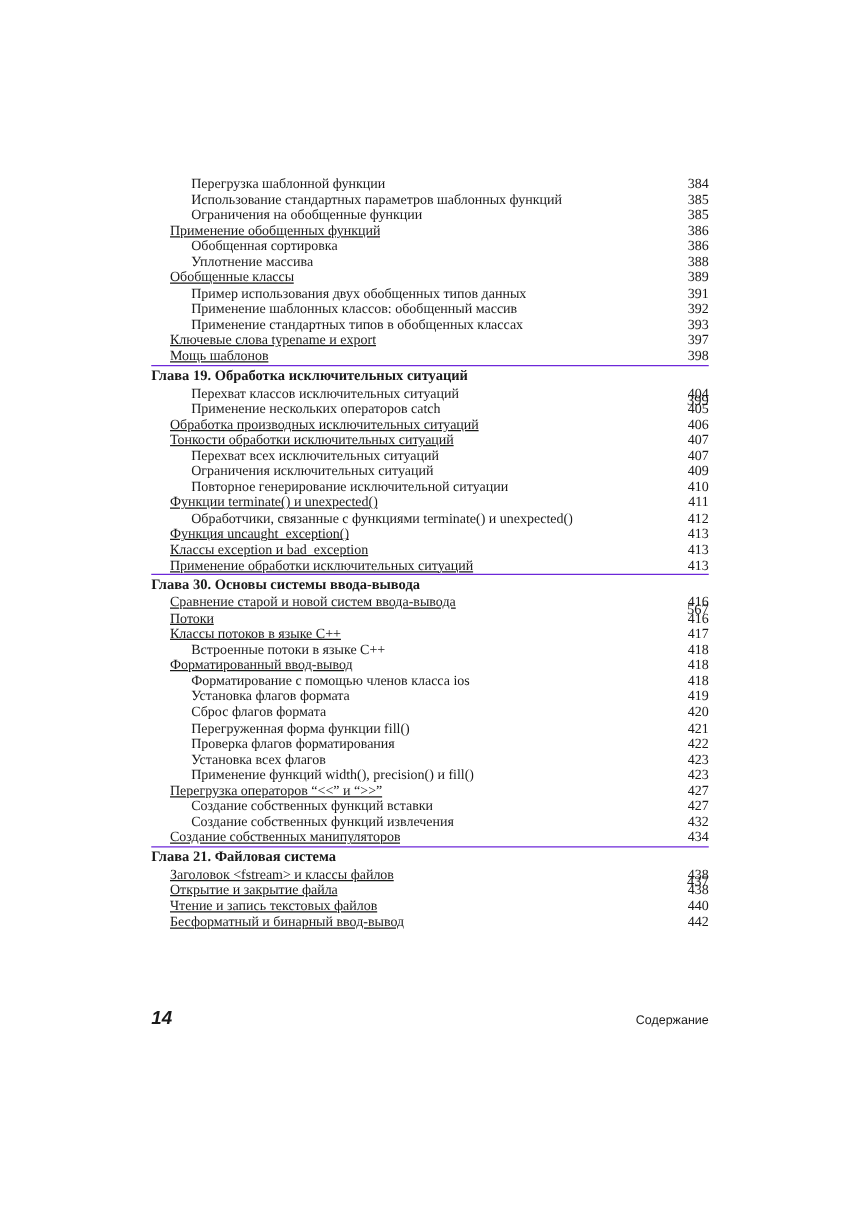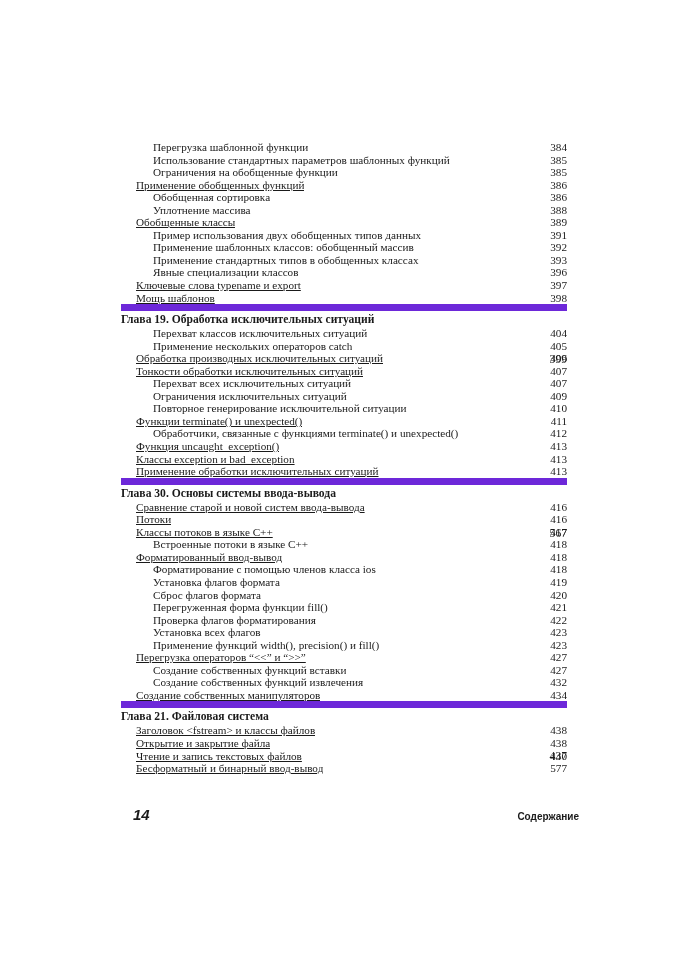--- a/index.html
+++ b/index.html
@@ -3,41 +3,41 @@
   <meta charset="utf-8">
   <style>
     html, body { margin: 0; padding: 0; }
     body {
       width: 684px; height: 970px; background: #ffffff;
       position: relative; overflow: hidden;
       font-family: "Liberation Serif", serif; color: #1a1a1a;
     }
     #toc { position: absolute; left: 121px; top: 141px; width: 446px; }
     .row {
-      display: flex; justify-content: space-between; align-items: flex-start;
+      display: flex; justify-content: space-between; align-items: center;
       height: 12.55px; line-height: 12.55px; font-size: 11.2px;
       white-space: nowrap;
     }
     .row .t { overflow: hidden; }
     .row .p { text-align: right; min-width: 24px; }
     .row.l1 .t { padding-left: 15px; text-decoration: underline; }
     .row.l2 .t { padding-left: 32px; }
     .row.ch {
       font-weight: bold; font-size: 11.6px;
-      border-top: 7px solid #6d28d9;
+      border-top: 1px solid #6d28d9;
       height: 15px; line-height: 17px; margin-bottom: 1px;
     }
     .row.ch .p { font-weight: normal; margin-top: 40px; }
     #footer {
-      position: absolute; left: 133px; top: 806px; width: 446px;
+      position: absolute; left: 121px; top: 806px; width: 446px;
       display: flex; justify-content: space-between; align-items: baseline;
       font-family: "Liberation Sans", sans-serif;
     }
     #footer .num { font-weight: bold; font-style: italic; font-size: 15px; }
-    #footer .title { font-weight: bold; font-size: 10px; }
+    #footer .title { font-weight: normal; font-size: 10px; }
   </style>
 </head>
 <body>
 
 <div id="toc">
     <div class="row l2">
       <span class="t">Перегрузка шаблонной функции</span>
       <span class="p">384</span>
     </div>
     <div class="row l2">
@@ -69,24 +69,20 @@
       <span class="p">391</span>
     </div>
     <div class="row l2">
       <span class="t">Применение шаблонных классов: обобщенный массив</span>
       <span class="p">392</span>
     </div>
     <div class="row l2">
       <span class="t">Применение стандартных типов в обобщенных классах</span>
       <span class="p">393</span>
     </div>
-    <div class="row l2">
-      <span class="t">Явные специализации классов</span>
-      <span class="p">396</span>
-    </div>
     <div class="row l1">
       <span class="t">Ключевые слова typename и export</span>
       <span class="p">397</span>
     </div>
     <div class="row l1">
       <span class="t">Мощь шаблонов</span>
       <span class="p">398</span>
     </div>
     <div class="row ch">
       <span class="t">Глава 19. Обработка исключительных ситуаций</span>
@@ -219,20 +215,20 @@
     <div class="row l1">
       <span class="t">Открытие и закрытие файла</span>
       <span class="p">438</span>
     </div>
     <div class="row l1">
       <span class="t">Чтение и запись текстовых файлов</span>
       <span class="p">440</span>
     </div>
     <div class="row l1">
       <span class="t">Бесформатный и бинарный ввод-вывод</span>
-      <span class="p">577</span>
+      <span class="p">442</span>
     </div>
   </div>
 
 <div id="footer">
   <span class="num">14</span>
   <span class="title">Содержание</span>
 </div>
 
 </body></html>

